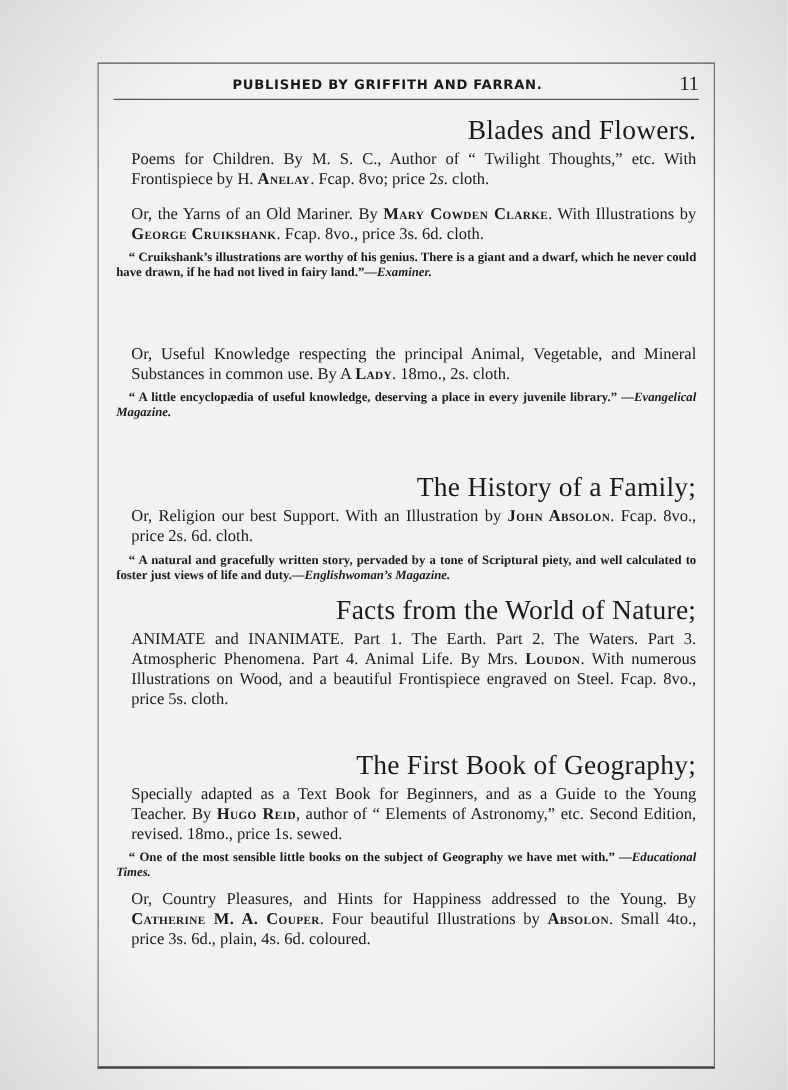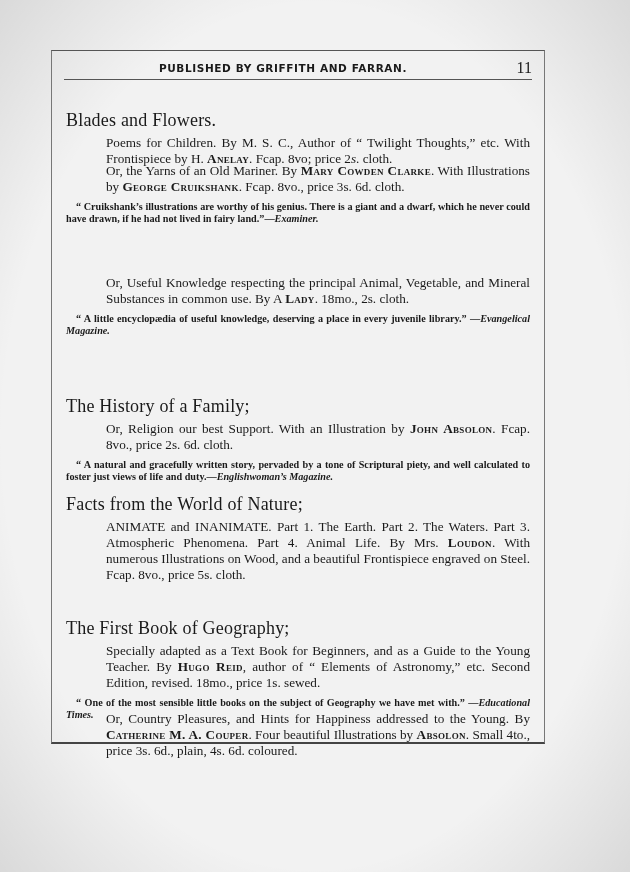--- a/index.html
+++ b/index.html
@@ -17,24 +17,24 @@
     }
     .scan-edge {
       position: absolute;
       inset: 0;
       pointer-events: none;
       background:
         radial-gradient(ellipse at center, rgba(0,0,0,0) 70%, rgba(0,0,0,0.10) 100%);
     }
     .page-frame {
       position: absolute;
-      left: 51px;
+      left: 78px;
       top: 50px;
       width: 494px;
-      height: 694px;
+      height: 805px;
       border-left: 1px solid #777;
       border-right: 1px solid #777;
       border-top: 1px solid #555;
       border-bottom: 2px solid #444;
       box-sizing: border-box;
     }
     .running-head {
       position: absolute;
       left: 0;
       right: 0;
@@ -61,28 +61,29 @@
       top: 0;
       font-size: 16px;
       font-family: "Liberation Serif", serif;
     }
     .entry {
       position: absolute;
       left: 14px;
       right: 14px;
     }
     .entry .title {
-      font-size: 18px;
+      font-size: 22px;
       line-height: 26px;
       letter-spacing: 0.2px;
-      margin: 16px 0 2px 0;
+      margin: 0 0 2px 0;
       white-space: nowrap;
+      text-align: right;
     }
     .entry .desc {
-      margin-left: 40px;
+      margin-left: 12px;
       font-size: 13.2px;
       line-height: 16px;
       text-align: justify;
       text-align-last: left;
     }
     .entry .desc .sc {
       font-variant: small-caps;
       font-weight: bold;
       letter-spacing: 0.3px;
     }

